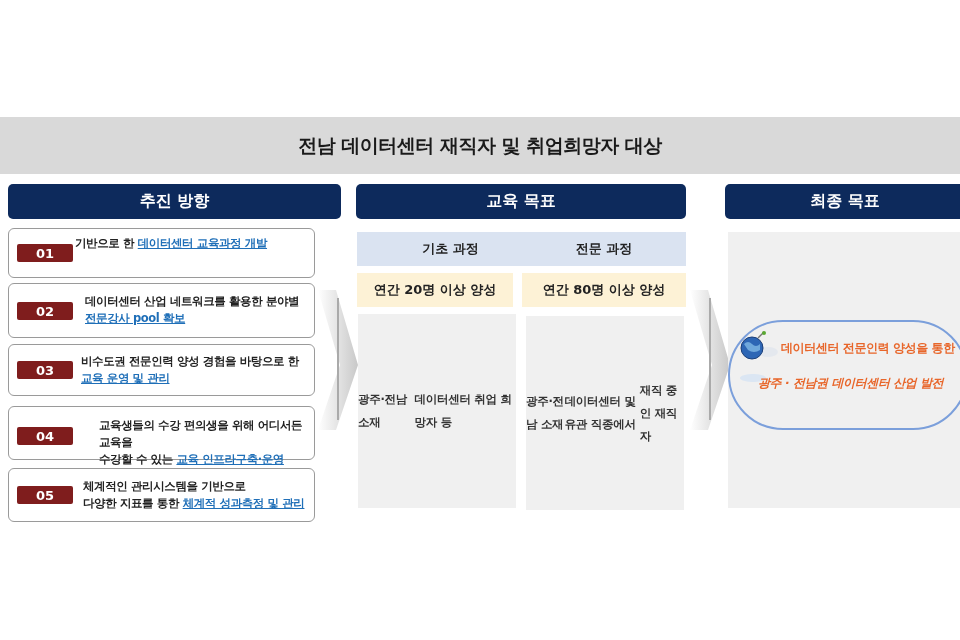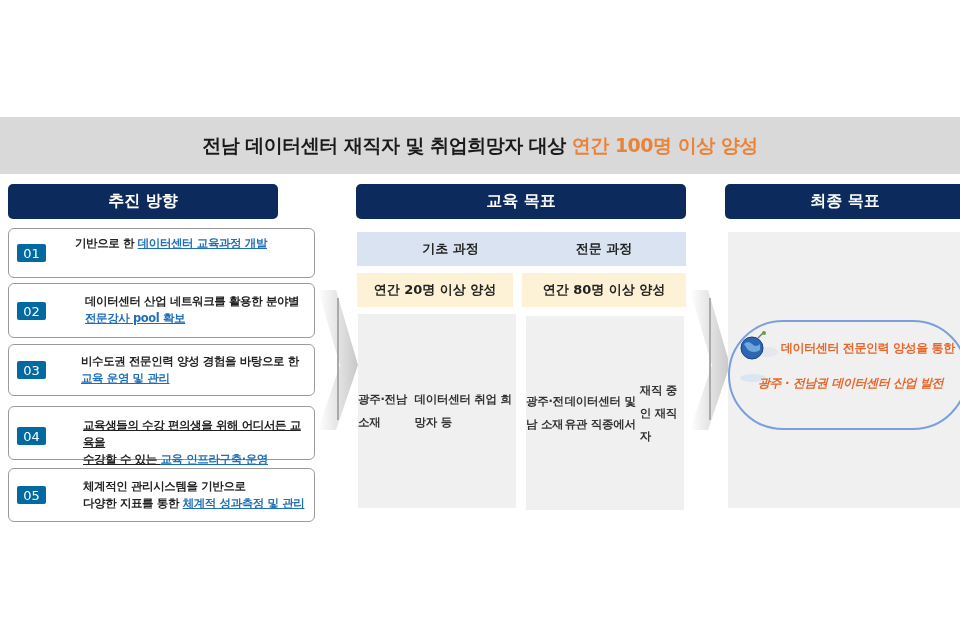--- a/index.html
+++ b/index.html
@@ -16,22 +16,22 @@
   .col-header {
     position: absolute; height: 35px; background: #0d2a5c; color: #fff;
     border-radius: 5px; display: flex; align-items: center; justify-content: center;
     font-size: 16px; font-weight: bold;
   }
   .item {
     position: absolute; left: 8px; width: 307px; background: #fff;
     border: 1.5px solid #9a9a9a; border-radius: 6px;
   }
   .item .num {
-    position: absolute; left: 8px; width: 29px; height: 18px; background: #0369a1;
-    color: #fff; font-size: 13px; font-weight: normal; display: flex; align-items: center;
+    position: absolute; left: 8px; width: 56px; height: 18px; background: #7f1d1d;
+    color: #fff; font-size: 13px; font-weight: bold; display: flex; align-items: center;
     justify-content: center; border-radius: 2px;
   }
   .item .txt {
     position: absolute; left: 66px; right: 6px; font-size: 11.5px; line-height: 17px;
     color: #222; font-weight: bold; letter-spacing: -0.4px;
   }
   .item .txt .link { color: #1f6fb8; text-decoration: underline; }
   .course-head {
     position: absolute; height: 34px; background: #dae3f1; display: flex; align-items: center;
     justify-content: center; font-size: 13px; font-weight: bold; color: #222;
@@ -55,24 +55,23 @@
   .final-line {
     position: absolute; color: #e8662a; font-size: 12px; font-weight: bold; letter-spacing: -0.4px;
   }
   .arrow { position: absolute; }
 </style>
 </head>
 <body>
 
 <div class="banner">
   <span>전남 데이터센터 재직자 및 취업희망자 대상</span>
-  <span class="hl">연간 100명 이상 양성</span>
 </div>
 
-<div class="col-header" style="left:8px;top:184px;width:270px;">추진 방향</div>
+<div class="col-header" style="left:8px;top:184px;width:333px;">추진 방향</div>
 <div class="col-header" style="left:356px;top:184px;width:330px;">교육 목표</div>
 <div class="col-header" style="left:725px;top:184px;width:240px;">최종 목표</div>
 
 <div class="item" style="top:228px;height:50px;">
   <div class="num" style="top:15px;">01</div>
   <div class="txt" style="top:6px;">
     <div><span>기반으로 한 </span><span class="link">데이터센터 교육과정 개발</span></div>
   </div>
 </div>
 
@@ -87,21 +86,21 @@
 <div class="item" style="top:344px;height:52px;">
   <div class="num" style="top:16px;">03</div>
   <div class="txt" style="top:8px;left:72px;">
     <div>비수도권 전문인력 양성 경험을 바탕으로 한</div>
     <div><span></span><span class="link">교육 운영 및 관리</span></div>
   </div>
 </div>
 
 <div class="item" style="top:406px;height:54px;">
   <div class="num" style="top:20px;">04</div>
-  <div class="txt" style="top:10px;left:74px;text-decoration:underline;">
+  <div class="txt" style="top:10px;left:90px;">
     <div>교육생들의 수강 편의생을 위해 어디서든 교육을</div>
     <div><span>수강할 수 있는 </span><span class="link">교육 인프라구축·운영</span></div>
   </div>
 </div>
 
 <div class="item" style="top:468px;height:54px;">
   <div class="num" style="top:17px;">05</div>
   <div class="txt" style="top:9px;left:74px;">
     <div>체계적인 관리시스템을 기반으로</div>
     <div><span>다양한 지표를 통한 </span><span class="link">체계적 성과측정 및 관리</span></div>

